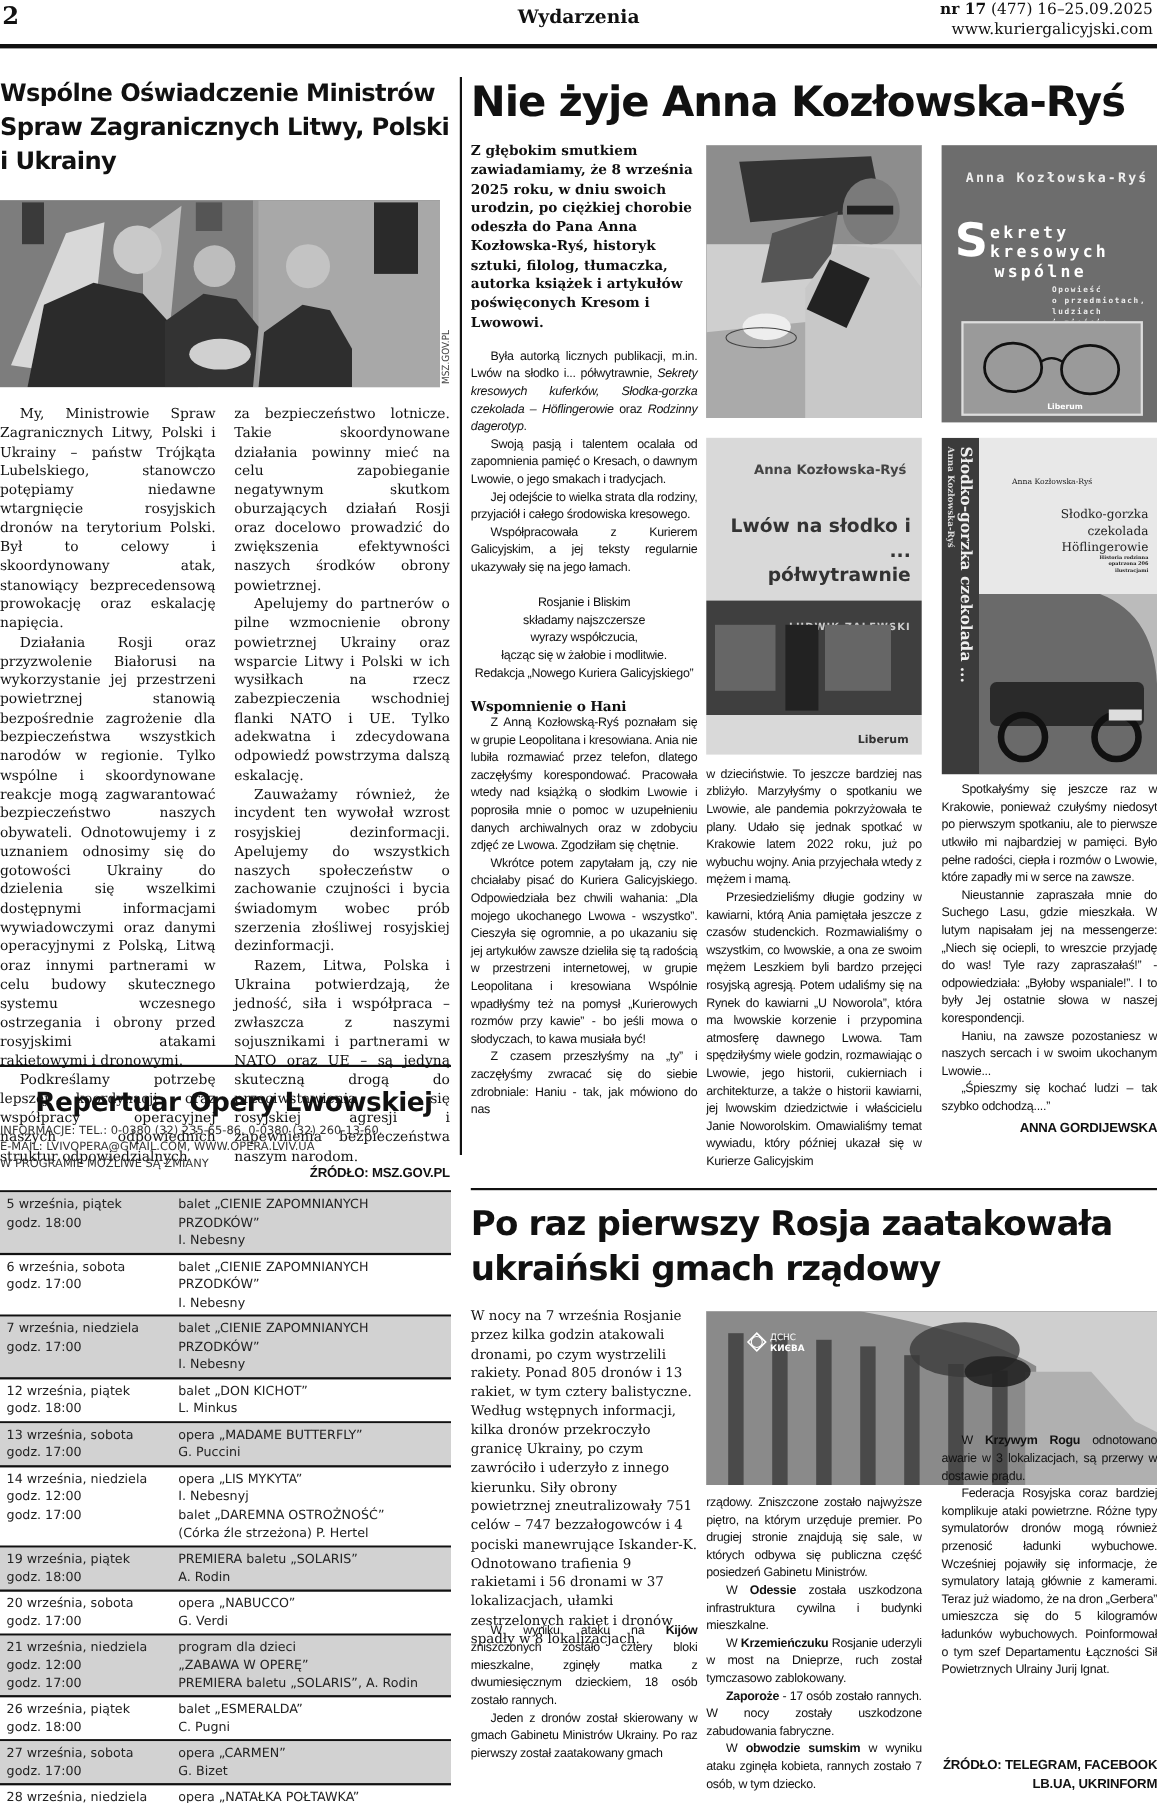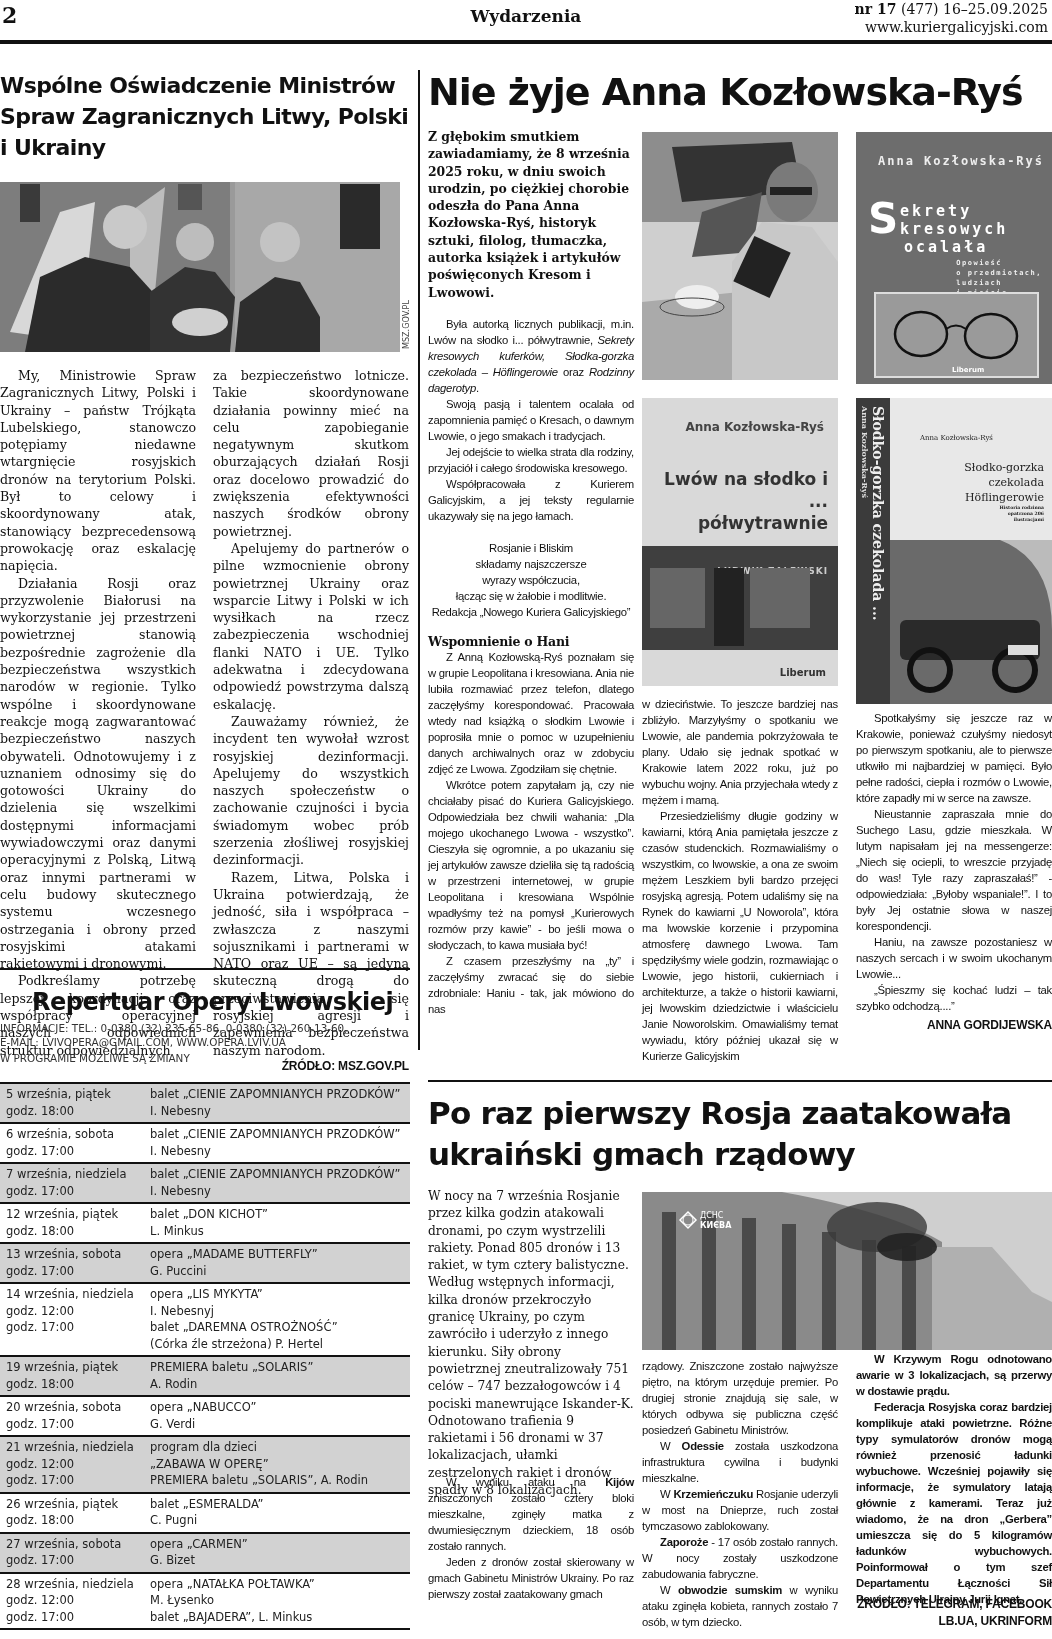--- a/index.html
+++ b/index.html
@@ -22,21 +22,21 @@
   .body-serif p { text-indent: 18px; }
   .src { font: bold 12px "Liberation Sans", sans-serif; text-align: right; letter-spacing: -0.2px; }
 
   .vrule { width: 2px; background: #111; }
   .hrule { height: 2px; background: #111; }
 
   
   .opera-title { left: 0; top: 988px; font: bold 24px "DejaVu Sans", sans-serif; letter-spacing: -0.5px; padding-left: 32px; }
   .opera-info { left: 0; top: 1021px; width: 412px; font: 10.4px/14px "DejaVu Sans", sans-serif; color: #333; }
   .opera-table { left: 0; top: 1082px; width: 410px; border-top: 2px solid #111; }
-  .op-row { display: flex; border-bottom: 2px solid #111; padding: 2px 6px 3px 6px; font: 11.5px/16.5px "DejaVu Sans", sans-serif; color: #222; }
+  .op-row { display: flex; border-bottom: 2px solid #111; padding: 2px 6px 3px 6px; font: 11.5px/16.5px "DejaVu Sans", sans-serif; color: #222; gap: 12px; }
   .op-row.shade { background: #d2d2d2; }
   .op-row .c1 { width: 144px; flex: none; }
   .op-row .c2 { flex: 1; }
 
   
   .h1b { left: 428px; top: 70px; font: bold 38px "DejaVu Sans", sans-serif; letter-spacing: -1px; }
   .lead { left: 428px; top: 128px; width: 206px; font: bold 12.4px/17.3px "DejaVu Serif", serif; }
   .body-cond { font: 11.3px/16px "Liberation Sans Narrow", "Liberation Sans", sans-serif; text-align: justify; letter-spacing: -0.25px; }
   .body-cond p { text-indent: 18px; }
   .condolence { text-align: center; text-indent: 0 !important; }
@@ -270,21 +270,21 @@
     <ellipse cx="50" cy="175" rx="32" ry="9" fill="none" stroke="#444"></ellipse>
   </svg>
 </div>
 
 <div class="abs book" style="left:856px;top:132px;width:196px;height:252px;background:#6d6d6d;">
   <div style="position:absolute;left:22px;top:22px;color:#eee;font:bold 12px/14px 'DejaVu Sans Mono',monospace;letter-spacing:2px;">Anna Kozłowska-Ryś</div>
   <div style="position:absolute;left:12px;top:62px;color:#fff;font:bold 42px 'DejaVu Sans',sans-serif;">S</div>
   <div style="position:absolute;left:44px;top:70px;color:#fff;font:bold 15px/18px 'DejaVu Sans Mono',monospace;letter-spacing:3px;">
     <div>ekrety</div>
     <div>kresowych</div>
-    <div style="padding-left:4px">ocalała</div>
+    <div style="padding-left:4px">wspólne</div>
   </div>
   <div style="position:absolute;right:10px;top:126px;color:#eee;font:bold 7px/10px 'DejaVu Sans Mono',monospace;letter-spacing:1.5px;text-align:left;">
     <div>Opowieść</div>
     <div>o przedmiotach,</div>
     <div>ludziach</div>
     <div>i mieście</div>
   </div>
   <div style="position:absolute;left:18px;top:160px;width:165px;height:86px;background:#9a9a9a;border:2px solid #ddd;">
     <svg width="161" height="82">
       <ellipse cx="45" cy="40" rx="26" ry="22" fill="none" stroke="#111" stroke-width="2.5"></ellipse>
@@ -380,20 +380,20 @@
     <p style="margin-top: 0px;"><span>W wyniku ataku na </span><b>Kijów</b><span> zniszczonych zostało cztery bloki mieszkalne, zginęły matka z dwumiesięcznym dzieckiem, 18 osób zostało rannych.</span></p>
     <p><span></span><b></b><span>Jeden z dronów został skierowany w gmach Gabinetu Ministrów Ukrainy. Po raz pierwszy został zaatakowany gmach</span></p>
   </div>
 <div class="abs body-cond" style="left:642px;top:1358px;width:196px;" id="attack-col2">
     <p style="text-indent: 0px;"><span>rządowy. Zniszczone zostało najwyższe piętro, na którym urzęduje premier. Po drugiej stronie znajdują się sale, w których odbywa się publiczna część posiedzeń Gabinetu Ministrów.</span><b></b><span></span></p>
     <p><span>W </span><b>Odessie</b><span> została uszkodzona infrastruktura cywilna i budynki mieszkalne.</span></p>
     <p><span>W </span><b>Krzemieńczuku</b><span> Rosjanie uderzyli w most na Dnieprze, ruch został tymczasowo zablokowany.</span></p>
     <p><span></span><b>Zaporoże</b><span> - 17 osób zostało rannych. W nocy zostały uszkodzone zabudowania fabryczne.</span></p>
     <p><span>W </span><b>obwodzie sumskim</b><span> w wyniku ataku zginęła kobieta, rannych zostało 7 osób, w tym dziecko.</span></p>
   </div>
-<div class="abs body-cond" style="left:856px;top:1351px;width:196px;font-weight:bold;" id="attack-col3">
+<div class="abs body-cond" style="left:856px;top:1302px;width:196px;" id="attack-col3">
     <p><span>W </span><b>Krzywym Rogu</b><span> odnotowano awarie w 3 lokalizacjach, są przerwy w dostawie prądu.</span></p>
     <p><span>Federacja Rosyjska coraz bardziej komplikuje ataki powietrzne. Różne typy symulatorów dronów mogą również przenosić ładunki wybuchowe. Wcześniej pojawiły się informacje, że symulatory latają głównie z kamerami. Teraz już wiadomo, że na dron „Gerbera” umieszcza się do 5 kilogramów ładunków wybuchowych. Poinformował o tym szef Departamentu Łączności Sił Powietrznych Ulrainy Jurij Ignat.</span><b></b><span></span></p>
   </div>
 <div class="abs src" style="left:856px;top:1596px;width:196px;line-height:17px;">
   <div>ŹRÓDŁO: TELEGRAM, FACEBOOK</div>
   <div>LB.UA, UKRINFORM</div>
 </div>
 
 </body></html>

